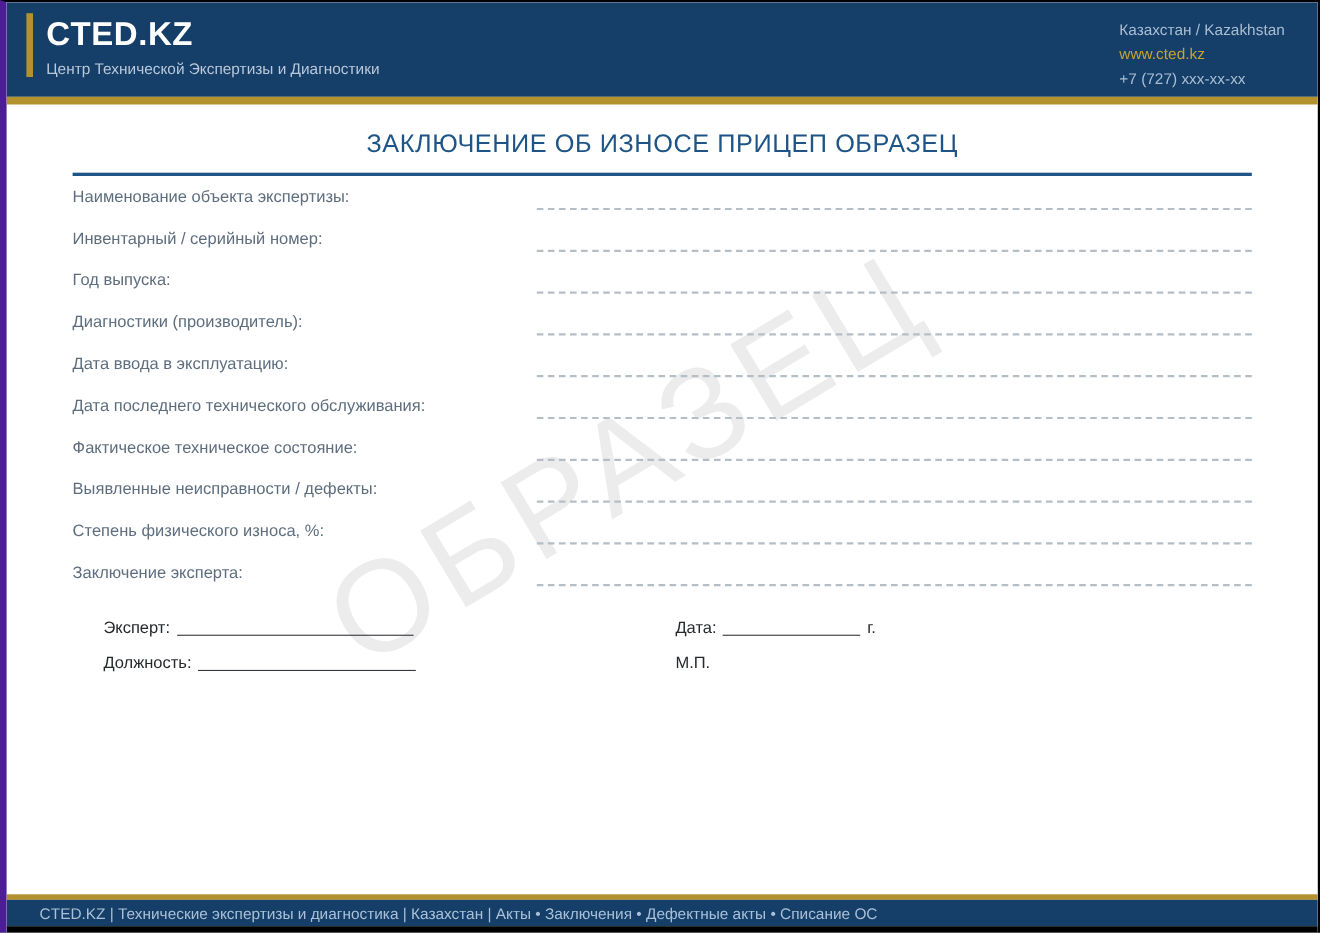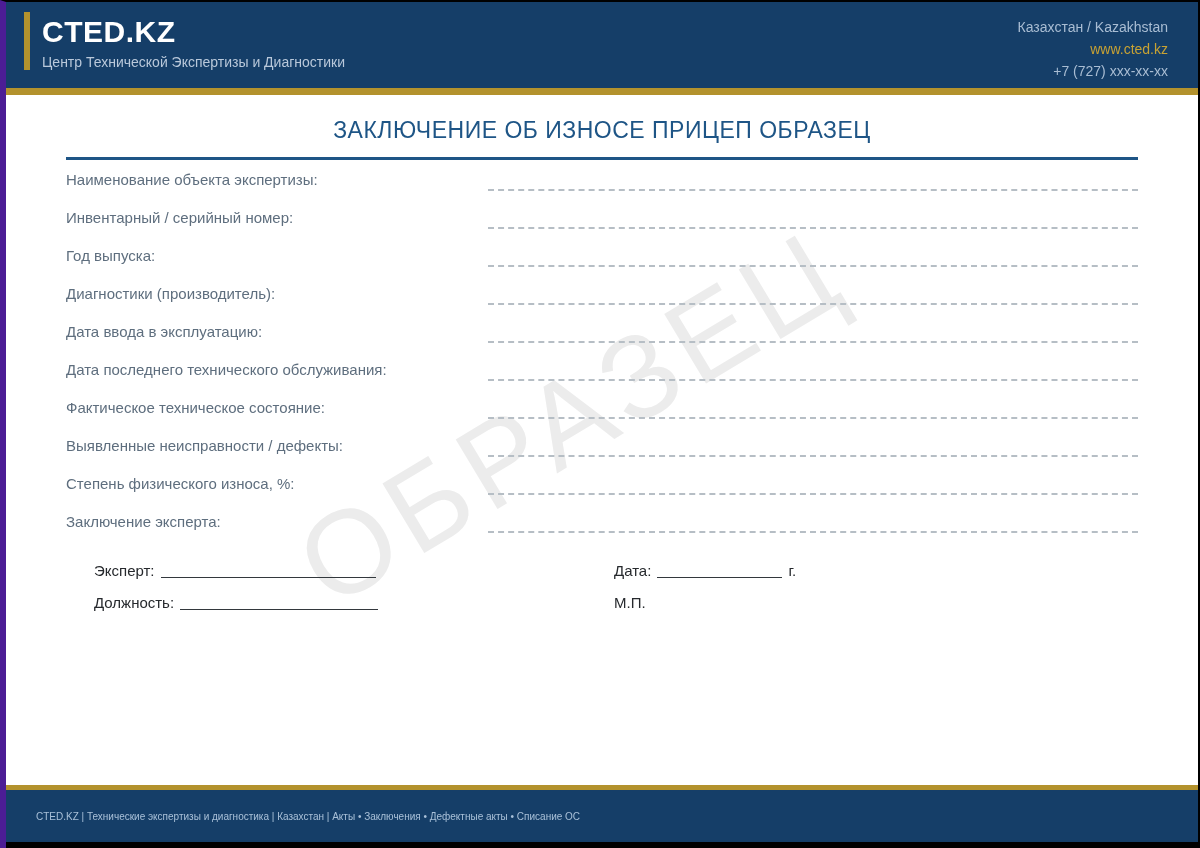--- a/index.html
+++ b/index.html
@@ -25,21 +25,21 @@
     align-items:flex-start;
     padding:10px 30px 0 18px;
   }
   .logo-block { display:flex; align-items:stretch; }
   .gold-bar { width:6px; background:#b3922d; margin-right:12px; }
   .logo {
     color:#ffffff; font-size:30px; font-weight:bold;
     letter-spacing:0.5px; line-height:36px; margin-top:2px;
   }
   .subtitle { color:#b9c8da; font-size:14px; margin-top:4px; }
-  .contact-block { text-align:right; padding-top:4px; }
+  .contact-block { text-align:left; padding-top:4px; }
   .contact-block .row { color:#a9bdd3; font-size:14px; line-height:22px; }
   .contact-block .site { color:#c8a233; font-size:14px; line-height:22px; display:block; text-decoration:none; cursor:pointer; }
 
   .gold-band { height:7px; background:#b3922d; }
 
   
   .watermark {
     position:absolute;
     left:565px; top:415px;
     transform:translate(-50%,-50%) rotate(-31deg);
@@ -94,24 +94,24 @@
     margin-left:6px;
   }
   .line-expert { width:215px; }
   .line-position { width:198px; }
   .line-date { width:125px; margin-right:6px; }
 
   
   .footer { position:absolute; left:0; right:0; bottom:0; }
   .footer-gold { height:5px; background:#b3922d; }
   .footer-bar {
-    height:52px; background:#153e68;
+    height:24px; background:#153e68;
     display:flex; align-items:center;
     padding-left:30px;
-    color:#a9c0d8; font-size:10px;
+    color:#a9c0d8; font-size:14px;
   }
   .footer-black { height:6px; background:#000; }
 </style>
 </head>
 <body>
 
 <div class="page">
 
   <div class="header">
     <div class="logo-block">

